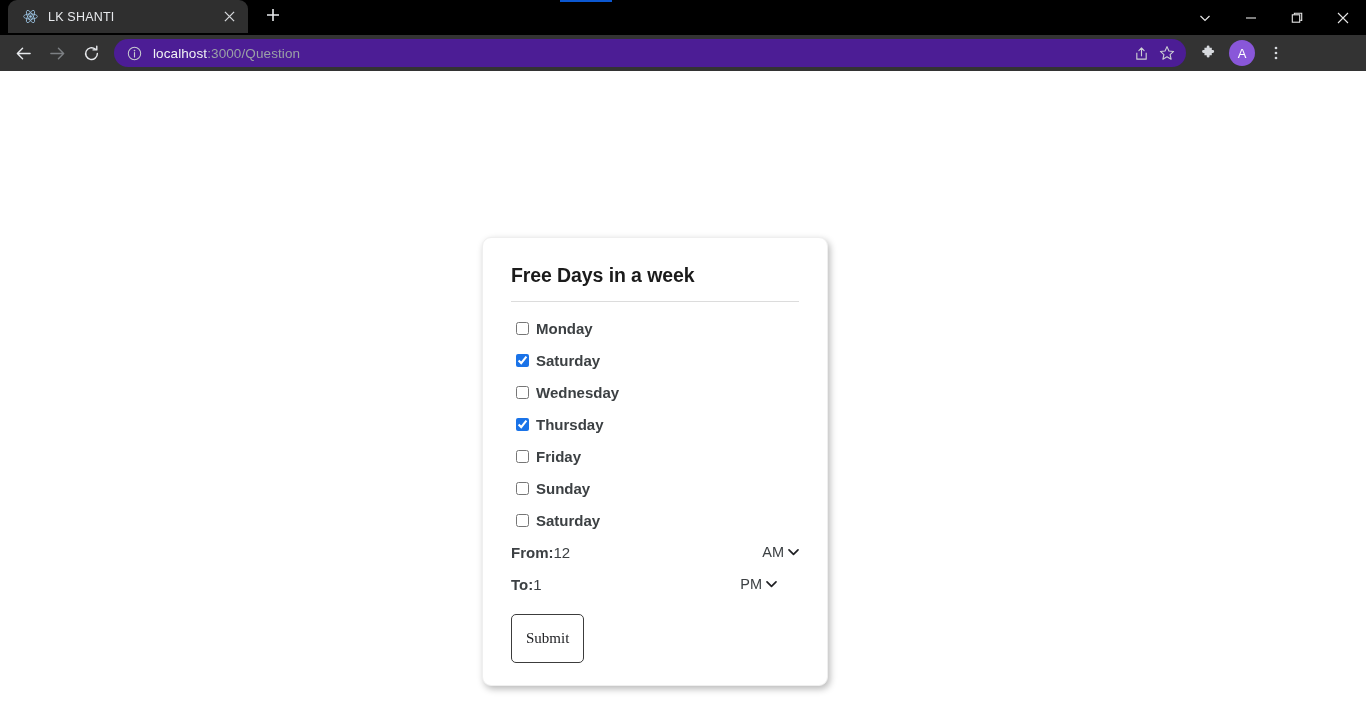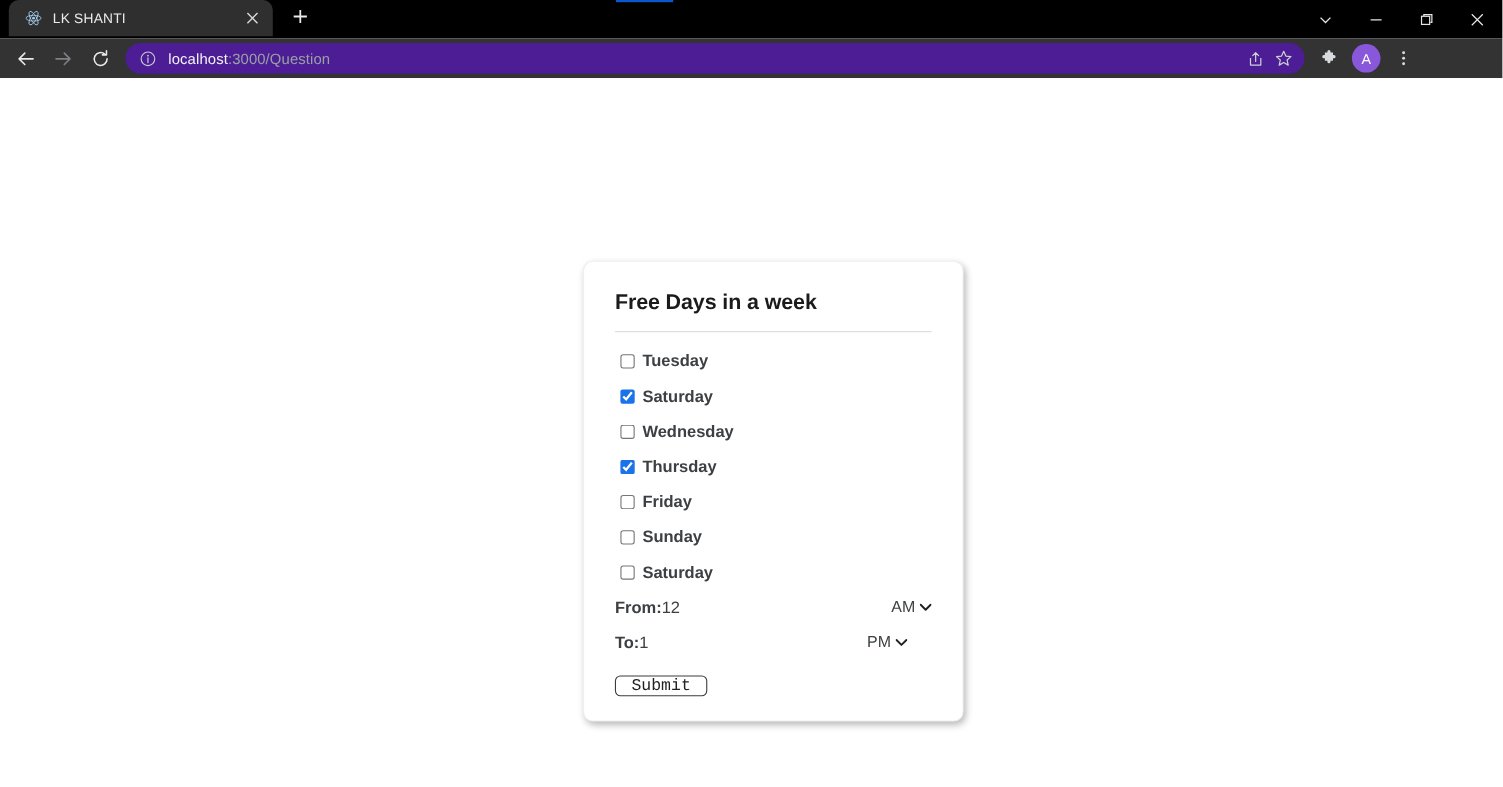--- a/index.html
+++ b/index.html
@@ -136,21 +136,21 @@
   
   #viewport {
     width: 1366px;
     height: 644px;
     background: #ffffff;
     position: relative;
   }
 
   #card {
     position: absolute;
-    left: 530px; top: 166px;
+    left: 482px; top: 166px;
     width: 346px;
     background: #ffffff;
     border: 1px solid #efefef;
     border-radius: 9px;
     box-shadow: 2px 3px 7px rgba(0,0,0,0.28);
     padding: 26px 28px 22px 28px;
   }
 
   .card-heading {
     font-size: 19.5px;
@@ -219,27 +219,27 @@
     color: #3c4043;
   }
   .chevron {
     width: 11px; height: 11px;
     color: #202124;
     display: flex; align-items: center; justify-content: center;
   }
 
   #submit-button {
     margin-top: 14px;
-    font-family: Liberation Mono, monospace;
+    font-family: Liberation Serif, serif;
     font-size: 15px;
     color: #202124;
     background: #ffffff;
     border: 1px solid #3c3c3c;
     border-radius: 5px;
-    padding: 1px 14px;
+    padding: 16px 14px;
     line-height: 1;
     cursor: pointer;
   }
 </style>
 </head>
 <body>
 
 <div id="browser-window">
 
   <div id="titlebar">
@@ -360,21 +360,21 @@
 
     <div id="card">
 
       <h2 class="card-heading">Free Days in a week</h2>
       <hr id="days-divider">
 
       <div id="days-list">
 
         <div class="checkbox-row">
           <input type="checkbox" id="cb-0" style="">
-          <label for="cb-0">Tuesday</label>
+          <label for="cb-0">Monday</label>
         </div>
 
         <div class="checkbox-row">
           <input type="checkbox" id="cb-1" checked="" style="">
           <label for="cb-1">Saturday</label>
         </div>
 
         <div class="checkbox-row">
           <input type="checkbox" id="cb-2" style="">
           <label for="cb-2">Wednesday</label>

